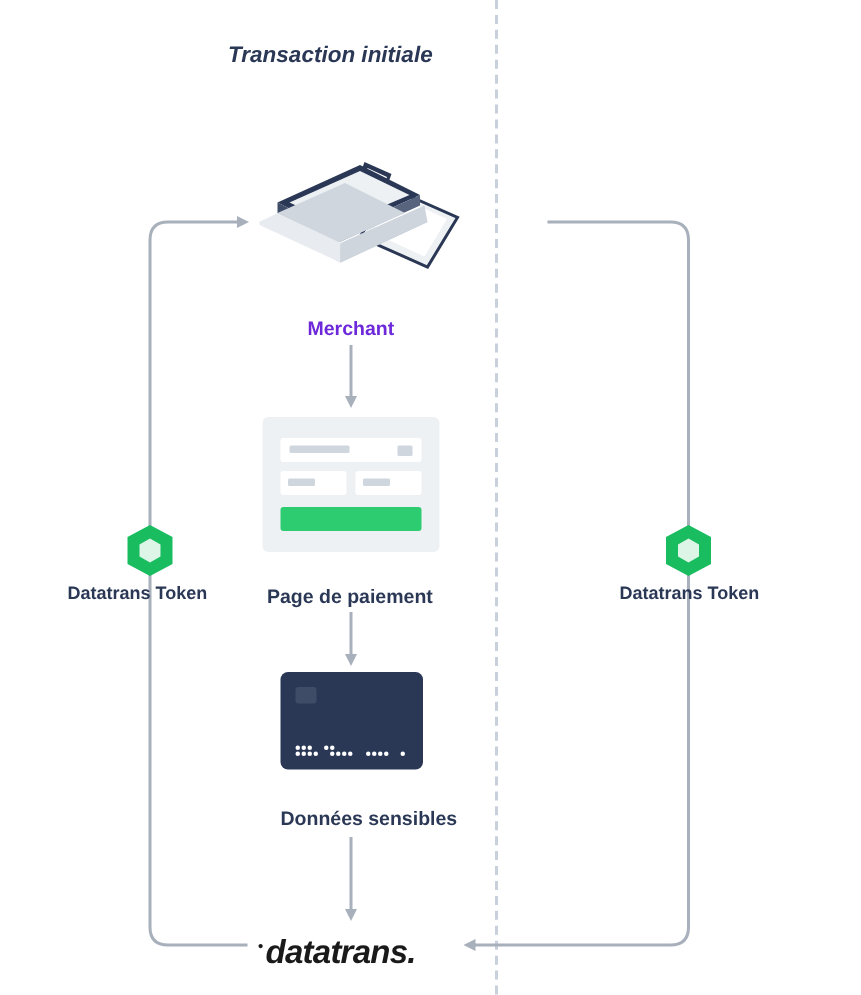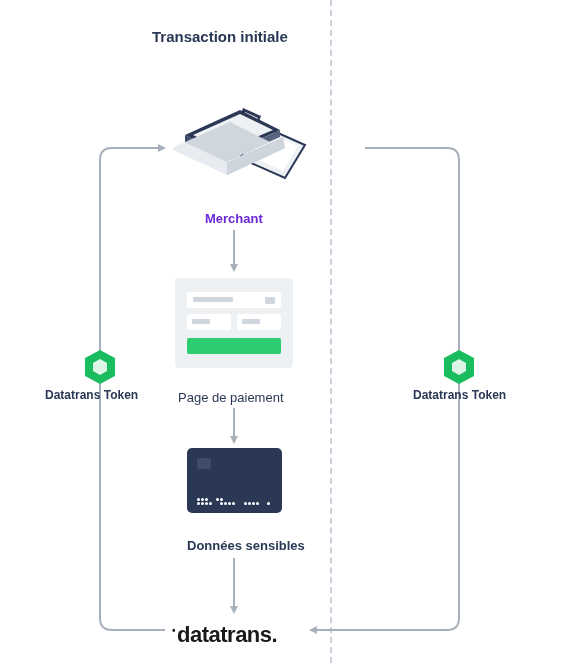--- a/index.html
+++ b/index.html
@@ -1,42 +1,42 @@
 <!DOCTYPE html>
 <html><head>
 <meta charset="utf-8">
 <style>
 * { margin: 0; padding: 0; box-sizing: border-box; }
 body { font-family: -apple-system, BlinkMacSystemFont, "Segoe UI", Arial, sans-serif; width: 574px; height: 663px; background: #fff; position: relative; }
 .container { position: relative; width: 100%; height: 100%; }
-.title { position: absolute; font-size: 15px; font-weight: 700; color: #2a3856; }
+.title { position: absolute; font-size: 15px; font-weight: 700; color: #2a3856; font-style: italic; }
 .title-left { left: 152px; top: 28px; }
 .title-right { left: 343px; top: 28px; width: 120px; line-height: 1.3; }
 .divider { position: absolute; left: 330px; top: 0; height: 663px; border-left: 2px dashed #c8d0dc; }
 .merchant-stage { position: absolute; left: 165px; top: 90px; }
 .merchant-label { position: absolute; left: 205px; top: 211px; font-size: 13px; font-weight: 700; color: #6d28d9; }
 .payform-stage { position: absolute; left: 175px; top: 278px; width: 118px; height: 90px; background: #eef1f4; border-radius: 4px; padding: 14px 12px; }
 .payform-row { height: 16px; background: #fff; border-radius: 2px; margin-bottom: 6px; position: relative; }
 .payform-row::after { content: ""; position: absolute; left: 6px; top: 5px; width: 40px; height: 5px; background: #d0d6de; border-radius: 1px; }
 .payform-row2 { display: flex; gap: 6px; margin-bottom: 8px; }
 .payform-row2 .half { flex: 1; height: 16px; background: #fff; border-radius: 2px; position: relative; }
 .payform-row2 .half::after { content: ""; position: absolute; left: 5px; top: 5px; width: 18px; height: 5px; background: #d0d6de; border-radius: 1px; }
 .payform-chip { position: absolute; right: 18px; top: 19px; width: 10px; height: 7px; background: #d0d6de; border-radius: 1px; }
 .payform-btn { height: 16px; background: #2ecc71; border-radius: 2px; }
-.payform-label { position: absolute; left: 178px; top: 390px; font-size: 13px; font-weight: 400; color: #2a3856; }
+.payform-label { position: absolute; left: 178px; top: 390px; font-size: 13px; font-weight: 700; color: #2a3856; }
 .card-stage { position: absolute; left: 187px; top: 448px; width: 95px; height: 65px; background: #2a3856; border-radius: 5px; padding: 10px; }
 .card-chip { width: 14px; height: 11px; background: #3e4c68; border-radius: 2px; }
 .card-dots { position: absolute; bottom: 18px; left: 10px; right: 10px; height: 4px; }
 .card-dot { display: inline-block; width: 3px; height: 3px; background: #fff; border-radius: 50%; margin-right: 1px; }
 .card-dot.gap { margin-right: 4px; }
 .card-dots2 { position: absolute; bottom: 8px; left: 10px; }
 .card-label { position: absolute; left: 176px; top: 538px; font-size: 13px; font-weight: 700; color: #2a3856; margin-left: 11px; }
 .token-label-left { position: absolute; left: 45px; top: 388px; font-size: 12px; font-weight: 700; color: #2a3856; }
 .token-label-right { position: absolute; left: 413px; top: 388px; font-size: 12px; font-weight: 700; color: #2a3856; }
-.logo { position: absolute; left: 172px; top: 622px; font-size: 22px; font-weight: 800; letter-spacing: -0.5px; color: #1a1a1a; }
+.logo { position: absolute; left: 172px; top: 622px; font-size: 22px; font-weight: 800; letter-spacing: -0.5px; color: #1a1a1a; font-style: italic; }
 .logo::before { content: "•"; margin-right: 2px; font-style: normal; font-size: 10px; vertical-align: super; }
 .arrow-stroke { stroke: #a8b0bc; stroke-width: 2; fill: none; }
 .arrow-head { fill: #a8b0bc; }
 .hex-green { fill: #1abc60; }
 .hex-inner { fill: #fff; opacity: 0.85; }
 </style>
 </head>
 <body>
 
 <div class="container">

